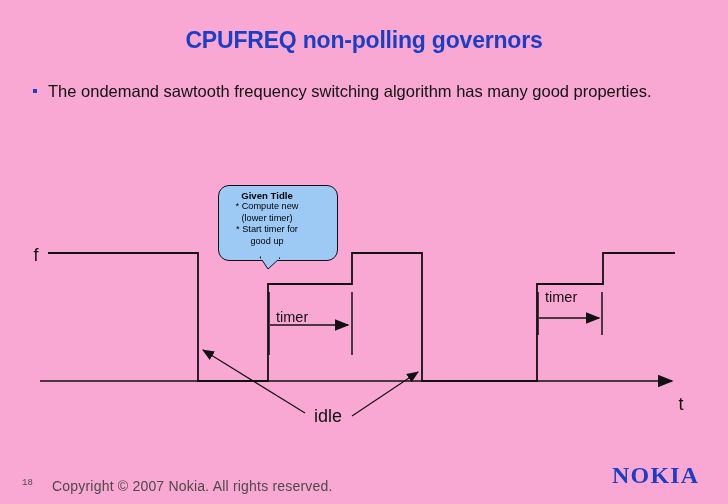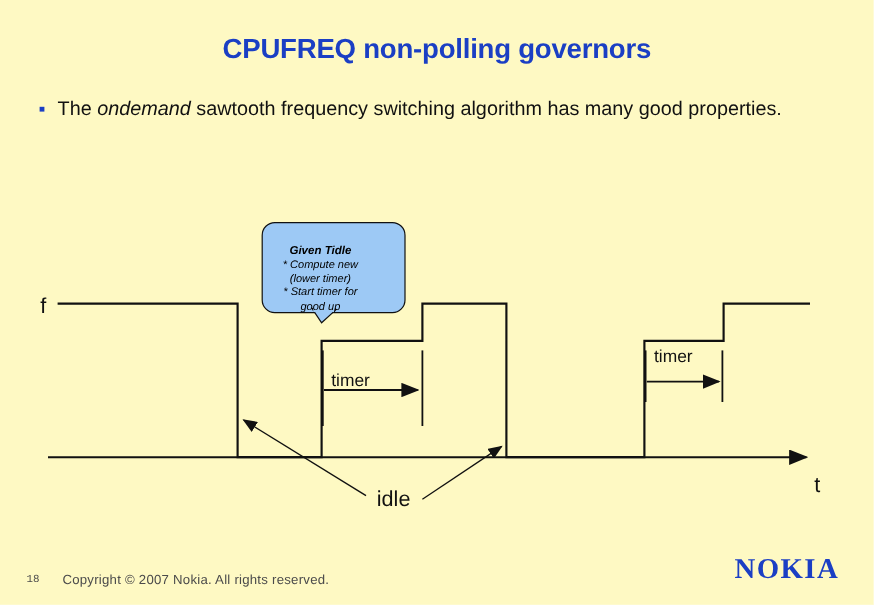--- a/index.html
+++ b/index.html
@@ -13,21 +13,21 @@
     position: relative;
     overflow: hidden;
     font-family: "Liberation Sans", sans-serif;
     color: #1a1a1a;
   }
   #slide {
     position: absolute;
     left: 0; top: 0;
     width: 728px;
     height: 504px;
-    background: #fef9c3;
+    background: #f9a8d4;
   }
   #slide-title {
     position: absolute;
     left: 0;
     top: 27px;
     width: 728px;
     text-align: center;
     font-size: 23px;
     font-weight: bold;
     color: #1b3fc4;
@@ -50,21 +50,20 @@
   }
   .bullet-marker {
     position: absolute;
     left: 3px;
     top: 9px;
     width: 4px;
     height: 4px;
     background: #1b3fc4;
   }
   .bullet-text .em {
-    font-style: italic;
   }
 
   
   #diagram {
     position: absolute;
     left: 0;
     top: 180px;
     width: 728px;
     height: 260px;
   }
@@ -88,25 +87,24 @@
     background: #9dc9f5;
     border: 1px solid #111111;
     border-radius: 11px;
     box-sizing: border-box;
   }
   #callout-text {
     position: absolute;
     left: 0; top: 0;
     width: 98px;
     text-align: center;
-    padding-top: 19px;
+    padding-top: 5px;
     font-size: 9.2px;
     line-height: 11.4px;
     color: #000000;
-    font-style: italic;
   }
   #callout-heading {
     font-weight: bold;
     font-size: 9.6px;
     display: block;
     margin-bottom: 0px;
   }
   .callout-line { display: block; }
 
   
@@ -115,21 +113,21 @@
     left: 22px;
     top: 478px;
     font-size: 9px;
     color: #4b4b4b;
     font-family: Liberation Mono, monospace;
   }
   #footer-copyright {
     position: absolute;
     left: 52px;
     top: 478px;
-    font-size: 11px;
+    font-size: 14px;
     color: #4b4b4b;
     letter-spacing: 0.2px;
   }
   #nokia-logo {
     position: absolute;
     left: 612px;
     top: 462px;
     font-size: 24px;
     font-weight: bold;
     color: #1b3fc4;

